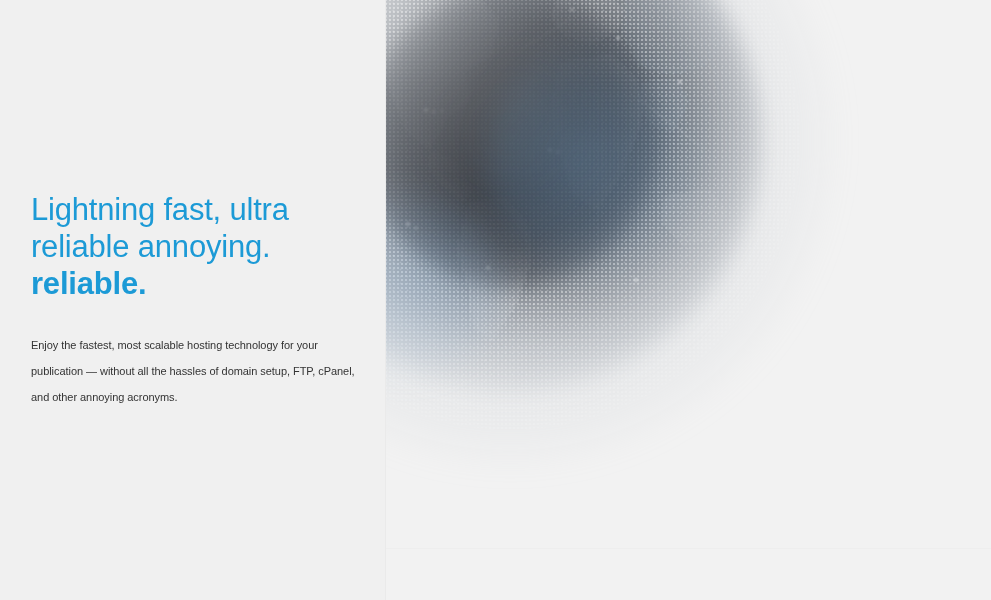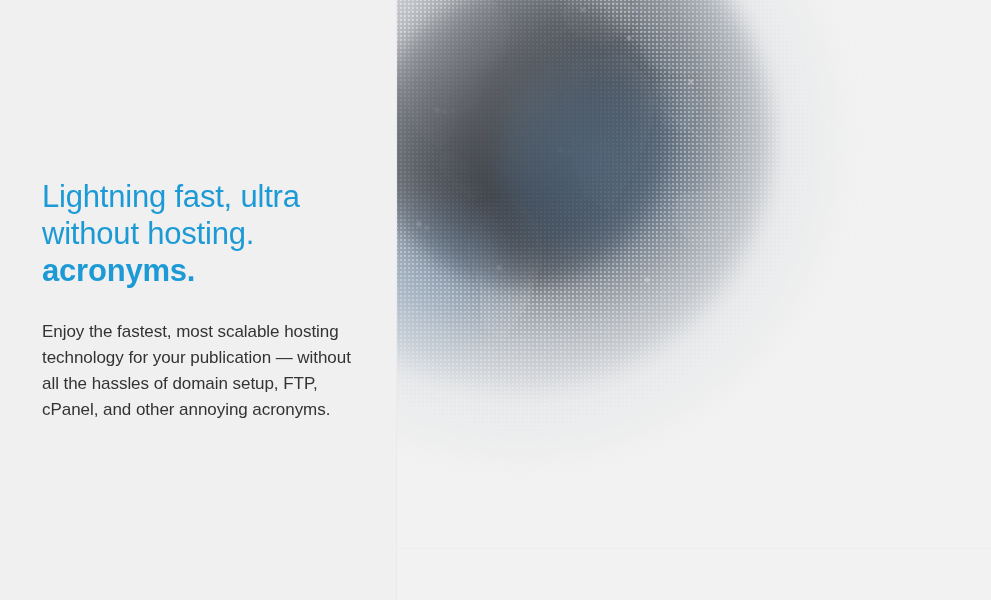--- a/index.html
+++ b/index.html
@@ -24,21 +24,20 @@
   .text-panel {
     position:relative;
     width:386px; height:600px;
     flex:0 0 386px;
     background:#f0f0f0;
     display:flex;
     flex-direction:column;
     justify-content:center;
     padding:0 26px 0 31px;
     z-index:5;
-    margin-left:11px;
   }
 
   .panel-divider {
     position:absolute;
     top:0; right:0;
     width:1px; height:600px;
     background:#eaeaea;
     z-index:6;
   }
 
@@ -47,21 +46,21 @@
     line-height:37px;
     letter-spacing:-0.2px;
     color:#1c9ad6;
     font-weight:400;
     margin-bottom:30px;
   }
   .headline .hl-light { font-weight:400; display:block; }
   .headline .hl-bold  { font-weight:700; display:block; }
 
   .subcopy {
-    font-size:17px;
+    font-size:11px;
     line-height:26px;
     color:#333333;
     font-weight:400;
     max-width:340px;
     letter-spacing:-0.05px;
   }
 
   
   .visual-panel {
     position:relative;
@@ -224,22 +223,22 @@
 </style>
 </head>
 <body>
 
 <div class="hero">
 
   <div class="text-panel">
 
     <h1 class="headline">
       <span class="hl-light">Lightning fast, ultra</span>
-      <span class="hl-light">without hosting.</span>
-      <span class="hl-bold">acronyms.</span>
+      <span class="hl-light">reliable annoying.</span>
+      <span class="hl-bold">reliable.</span>
     </h1>
 
     <p class="subcopy">Enjoy the fastest, most scalable hosting technology for your publication — without all the hassles of domain setup, FTP, cPanel, and other annoying acronyms.</p>
 
     <div class="panel-divider"></div>
   </div>
 
   <div class="visual-panel">
     <div class="visual-inner">
 

